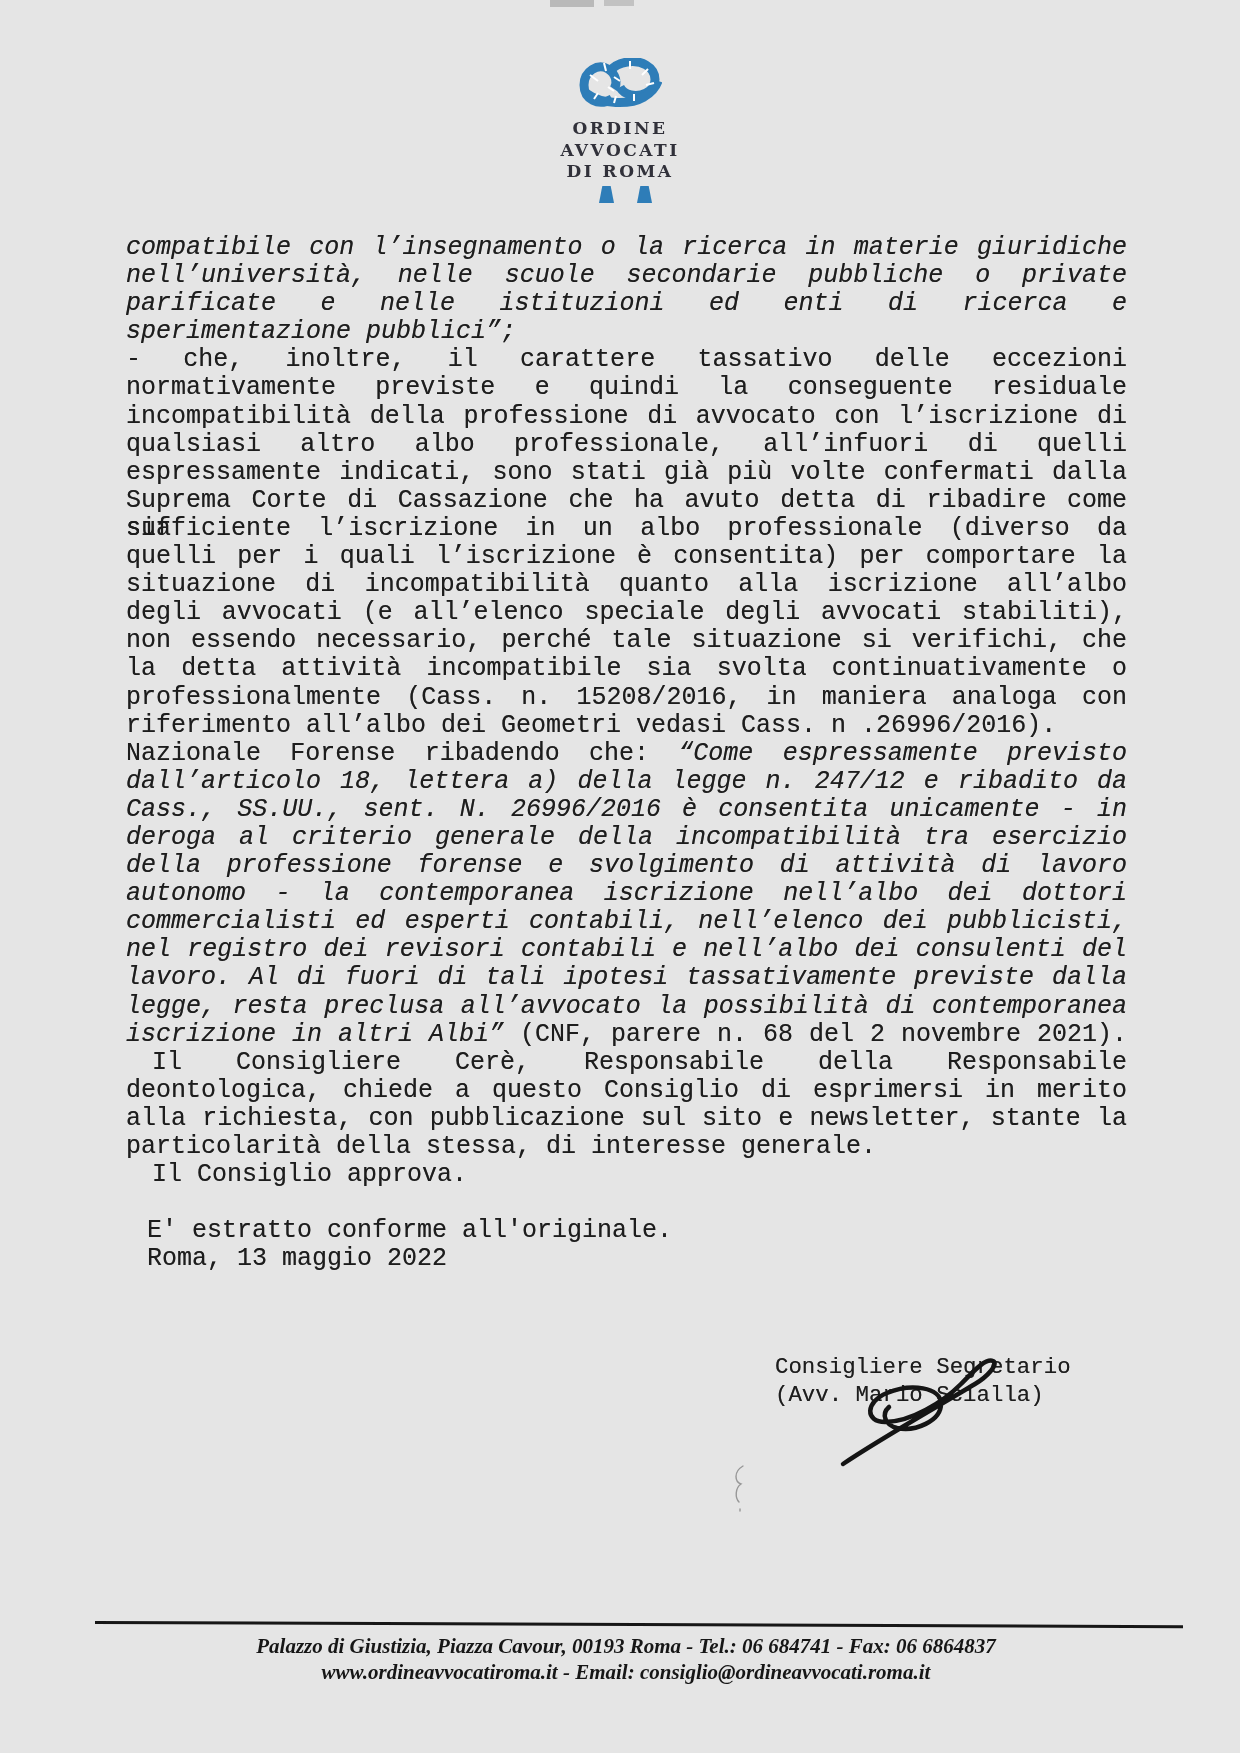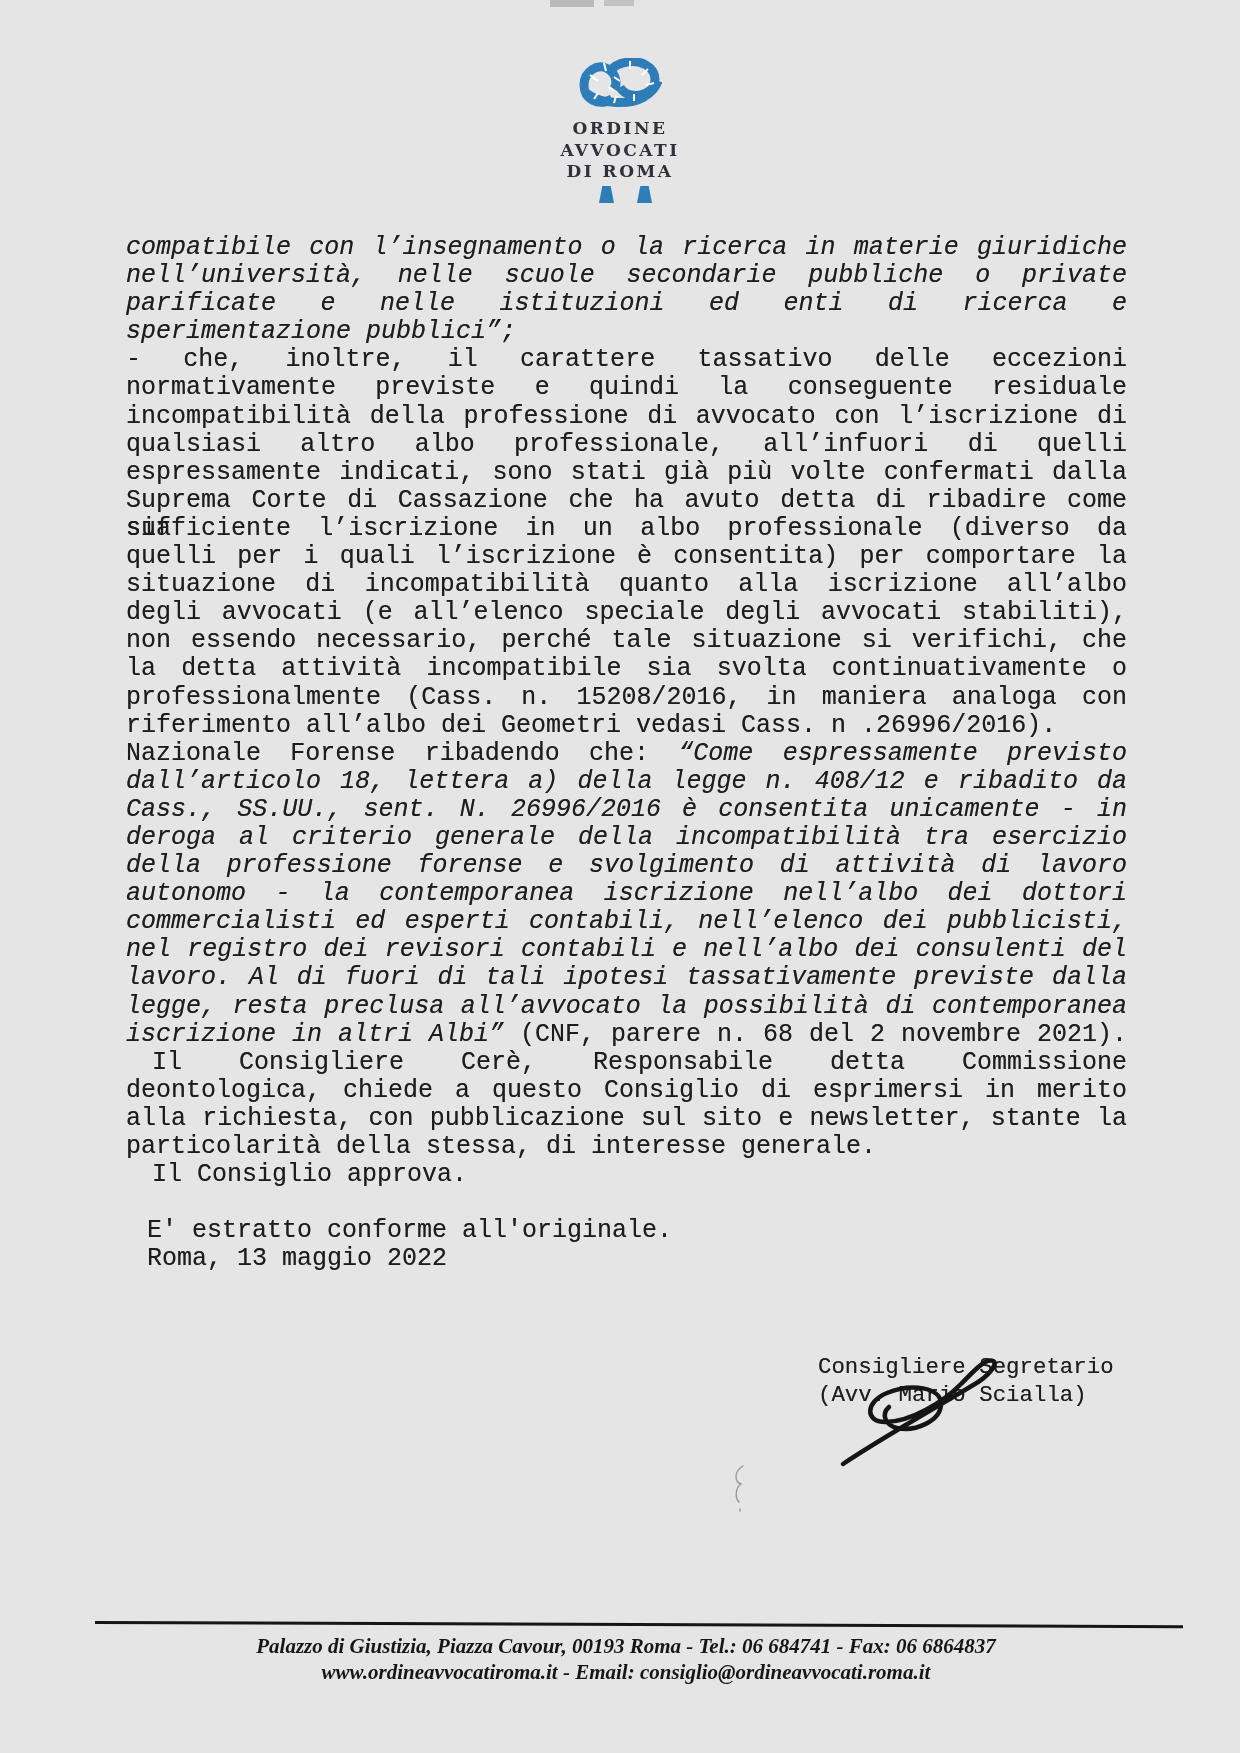--- a/index.html
+++ b/index.html
@@ -23,21 +23,21 @@
   .foot.l{left:599px;} .foot.r{left:637px;}
 
   
   .doc-body{position:absolute;left:126px;top:234px;width:1001px;
     font-size:25px;text-shadow:0 0 .4px rgba(0,0,0,.5);}
   .ln{height:28.1px;line-height:28.1px;white-space:normal;}
   .ln.j{text-align:justify;text-align-last:justify;}
   .it{font-style:italic;}
 
   
-  .sig-block{position:absolute;left:818px;top:1353px;font-size:22.4px;line-height:28px;
+  .sig-block{position:absolute;left:775px;top:1353px;font-size:22.4px;line-height:28px;
     text-shadow:0 0 .4px rgba(0,0,0,.5);}
   .sig-svg{position:absolute;left:815px;top:1338px;}
   .curl-svg{position:absolute;left:728px;top:1462px;opacity:.75;}
 
   
   .footer-rule{position:absolute;left:95px;top:1621px;width:1088px;height:3px;
     background:#161616;transform:rotate(.22deg);transform-origin:left center;}
   .footer-text{position:absolute;left:12px;right:0;text-align:center;
     font-family:"Liberation Serif","DejaVu Serif",serif;font-style:italic;font-weight:700;
     color:#161616;}
@@ -94,31 +94,31 @@
       <div class="ln j"><span>Suprema Corte di Cassazione che ha avuto detta di ribadire come sia</span></div>
       <div class="ln j"><span>sufficiente l’iscrizione in un albo professionale (diverso da</span></div>
       <div class="ln j"><span>quelli per i quali l’iscrizione è consentita) per comportare la</span></div>
       <div class="ln j"><span>situazione di incompatibilità quanto alla iscrizione all’albo</span></div>
       <div class="ln j"><span>degli avvocati (e all’elenco speciale degli avvocati stabiliti),</span></div>
       <div class="ln j"><span>non essendo necessario, perché tale situazione si verifichi, che</span></div>
       <div class="ln j"><span>la detta attività incompatibile sia svolta continuativamente o</span></div>
       <div class="ln j"><span>professionalmente (Cass. n. 15208/2016, in maniera analoga con</span></div>
       <div class="ln"><span>riferimento all’albo dei Geometri vedasi Cass. n .26996/2016).</span></div>
       <div class="ln j"><span>Nazionale Forense ribadendo che: </span><span class="it">“Come espressamente previsto</span></div>
-      <div class="ln j"><span class="it">dall’articolo 18, lettera a) della legge n. 408/12 e ribadito da</span></div>
+      <div class="ln j"><span class="it">dall’articolo 18, lettera a) della legge n. 247/12 e ribadito da</span></div>
       <div class="ln j"><span class="it">Cass., SS.UU., sent. N. 26996/2016 è consentita unicamente - in</span></div>
       <div class="ln j"><span class="it">deroga al criterio generale della incompatibilità tra esercizio</span></div>
       <div class="ln j"><span class="it">della professione forense e svolgimento di attività di lavoro</span></div>
       <div class="ln j"><span class="it">autonomo - la contemporanea iscrizione nell’albo dei dottori</span></div>
       <div class="ln j"><span class="it">commercialisti ed esperti contabili, nell’elenco dei pubblicisti,</span></div>
       <div class="ln j"><span class="it">nel registro dei revisori contabili e nell’albo dei consulenti del</span></div>
       <div class="ln j"><span class="it">lavoro. Al di fuori di tali ipotesi tassativamente previste dalla</span></div>
       <div class="ln j"><span class="it">legge, resta preclusa all’avvocato la possibilità di contemporanea</span></div>
       <div class="ln j"><span class="it">iscrizione in altri Albi” </span><span>(CNF, parere n. 68 del 2 novembre 2021).</span></div>
-      <div class="ln j" style="padding-left: 26px;"><span>Il Consigliere Cerè, Responsabile detta Commissione</span></div>
+      <div class="ln j" style="padding-left: 26px;"><span>Il Consigliere Cerè, Responsabile della Responsabile</span></div>
       <div class="ln j"><span>deontologica, chiede a questo Consiglio di esprimersi in merito</span></div>
       <div class="ln j"><span>alla richiesta, con pubblicazione sul sito e newsletter, stante la</span></div>
       <div class="ln"><span>particolarità della stessa, di interesse generale.</span></div>
       <div class="ln" style="padding-left: 26px;"><span>Il Consiglio approva.</span></div>
       <div class="ln"></div>
       <div class="ln" style="padding-left: 21px;"><span>E' estratto conforme all'originale.</span></div>
       <div class="ln" style="padding-left: 21px;"><span>Roma, 13 maggio 2022</span></div>
     </div>
 
   <div class="sig-block">

